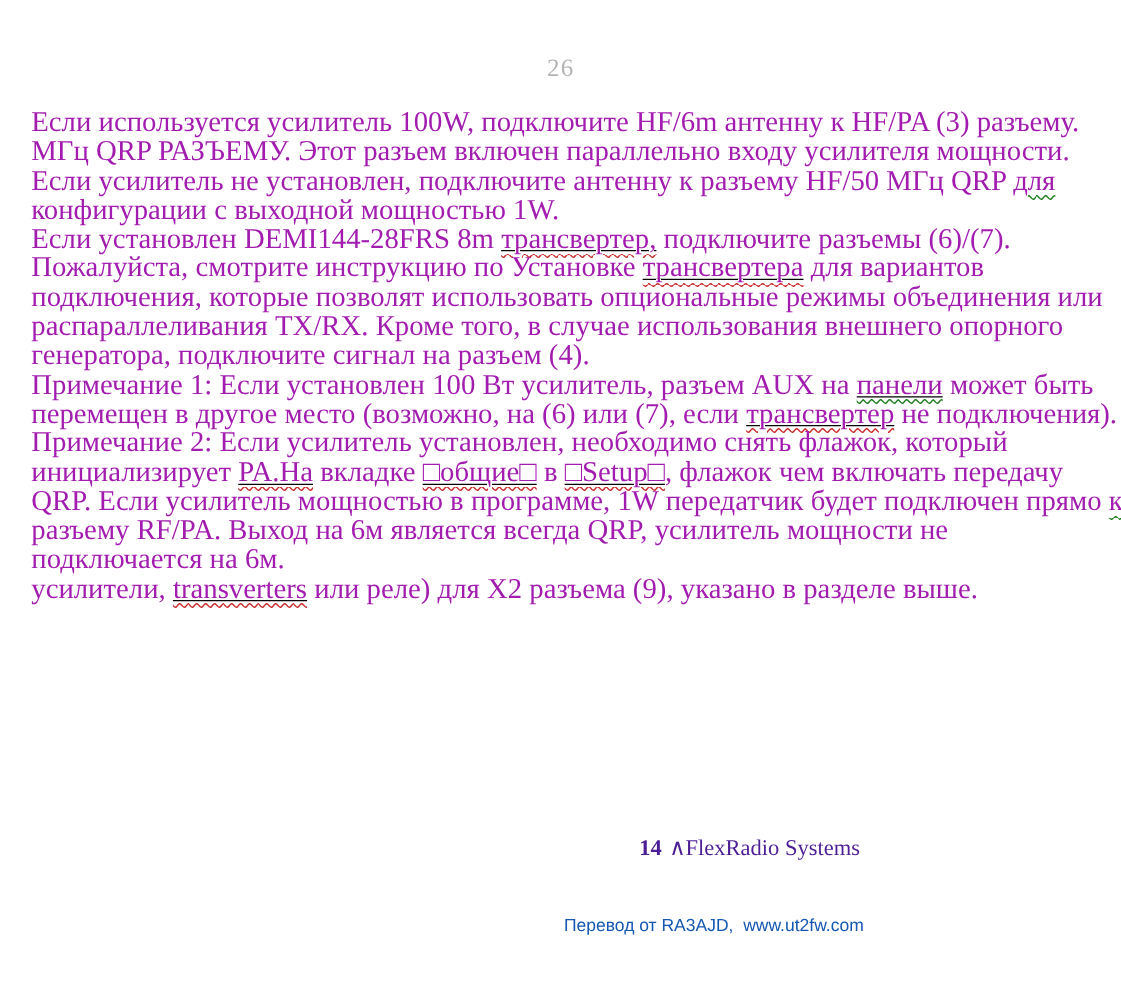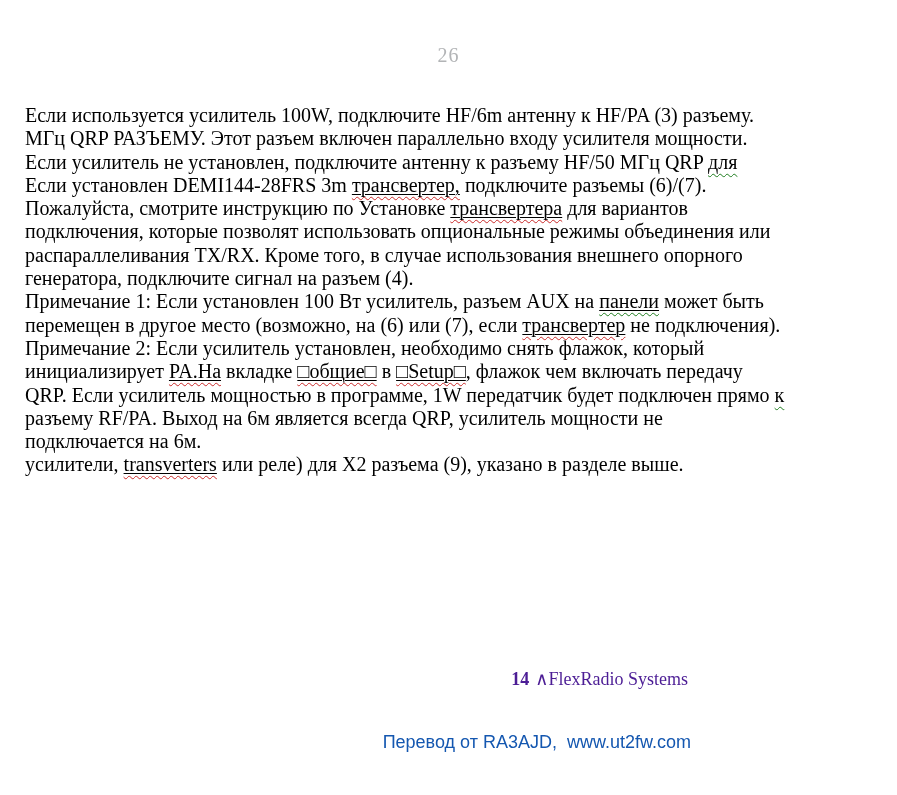--- a/index.html
+++ b/index.html
@@ -23,25 +23,25 @@
     left: 0;
     width: 897px;
     text-align: center;
     font-size: 20px;
     color: #b2b4b6;
     letter-spacing: 1px;
   }
   .body-text {
     position: absolute;
     left: 25px;
-    top: 104px;
+    top: 86px;
     width: 860px;
-    font-size: 20px;
+    font-size: 23px;
     line-height: 23.3px;
-    color: #000000;
+    color: #a21caf;
   }
   .line {
     white-space: nowrap;
   }
   
   .u {
     text-decoration-line: underline;
     text-decoration-style: solid;
     text-decoration-color: #000000;
     text-decoration-thickness: 1px;
@@ -75,37 +75,38 @@
     font-weight: bold;
   }
   .footer-brand .brand {
     margin-left: 6px;
   }
   .translation-credit {
     position: absolute;
     top: 732px;
     right: 31px;
     font-family: "Liberation Sans", "DejaVu Sans", sans-serif;
-    font-size: 18px;
+    font-size: 14px;
     color: #1457b0;
     white-space: pre;
   }
 </style>
 </head>
 <body>
 
 <div class="page">
 
   <div class="page-number">26</div>
 
   <div class="body-text">
       <div class="line"><span>Если используется усилитель 100W, подключите HF/6m антенну к HF/PA (3) разъему.</span></div>
       <div class="line"><span>МГц QRP РАЗЪЕМУ. Этот разъем включен параллельно входу усилителя мощности.</span></div>
       <div class="line"><span>Если усилитель не установлен, подключите антенну к разъему HF/50 МГц QRP </span><span class="w-green">для</span></div>
-      <div class="line"><span>Если установлен DEMI144-28FRS 3m </span><span class="u"><span class="w-red">трансвертер,</span></span><span> подключите разъемы (6)/(7).</span></div>
+      <div class="line"><span>конфигурации с выходной мощностью 1W.</span></div>
+      <div class="line"><span>Если установлен DEMI144-28FRS 8m </span><span class="u"><span class="w-red">трансвертер,</span></span><span> подключите разъемы (6)/(7).</span></div>
       <div class="line"><span>Пожалуйста, смотрите инструкцию по Установке </span><span class="u"><span class="w-red">трансвертера</span></span><span> для вариантов</span></div>
       <div class="line"><span>подключения, которые позволят использовать опциональные режимы объединения или</span></div>
       <div class="line"><span>распараллеливания TX/RX. Кроме того, в случае использования внешнего опорного</span></div>
       <div class="line"><span>генератора, подключите сигнал на разъем (4).</span></div>
       <div class="line"><span>Примечание 1: Если установлен 100 Вт усилитель, разъем AUX на </span><span class="u"><span class="w-green">панели</span></span><span> может быть</span></div>
       <div class="line"><span>перемещен в другое место (возможно, на (6) или (7), если </span><span class="u"><span class="w-red">трансвертер</span></span><span> не подключения).</span></div>
       <div class="line"><span>Примечание 2: Если усилитель установлен, необходимо снять флажок, который</span></div>
       <div class="line"><span>инициализирует </span><span class="u"><span class="w-red">PA.На</span></span><span> вкладке </span><span class="u"><span class="w-red">□общие□</span></span><span> в </span><span class="u"><span class="w-red">□Setup□</span></span><span>, флажок чем включать передачу</span></div>
       <div class="line"><span>QRP. Если усилитель мощностью в программе, 1W передатчик будет подключен прямо </span><span class="w-green">к</span></div>
       <div class="line"><span>разъему RF/PA. Выход на 6м является всегда QRP, усилитель мощности не</span></div>

